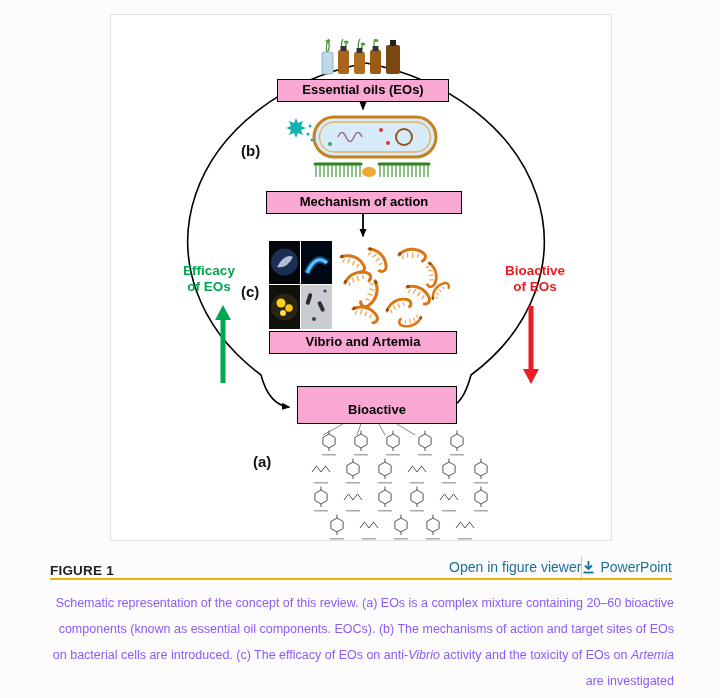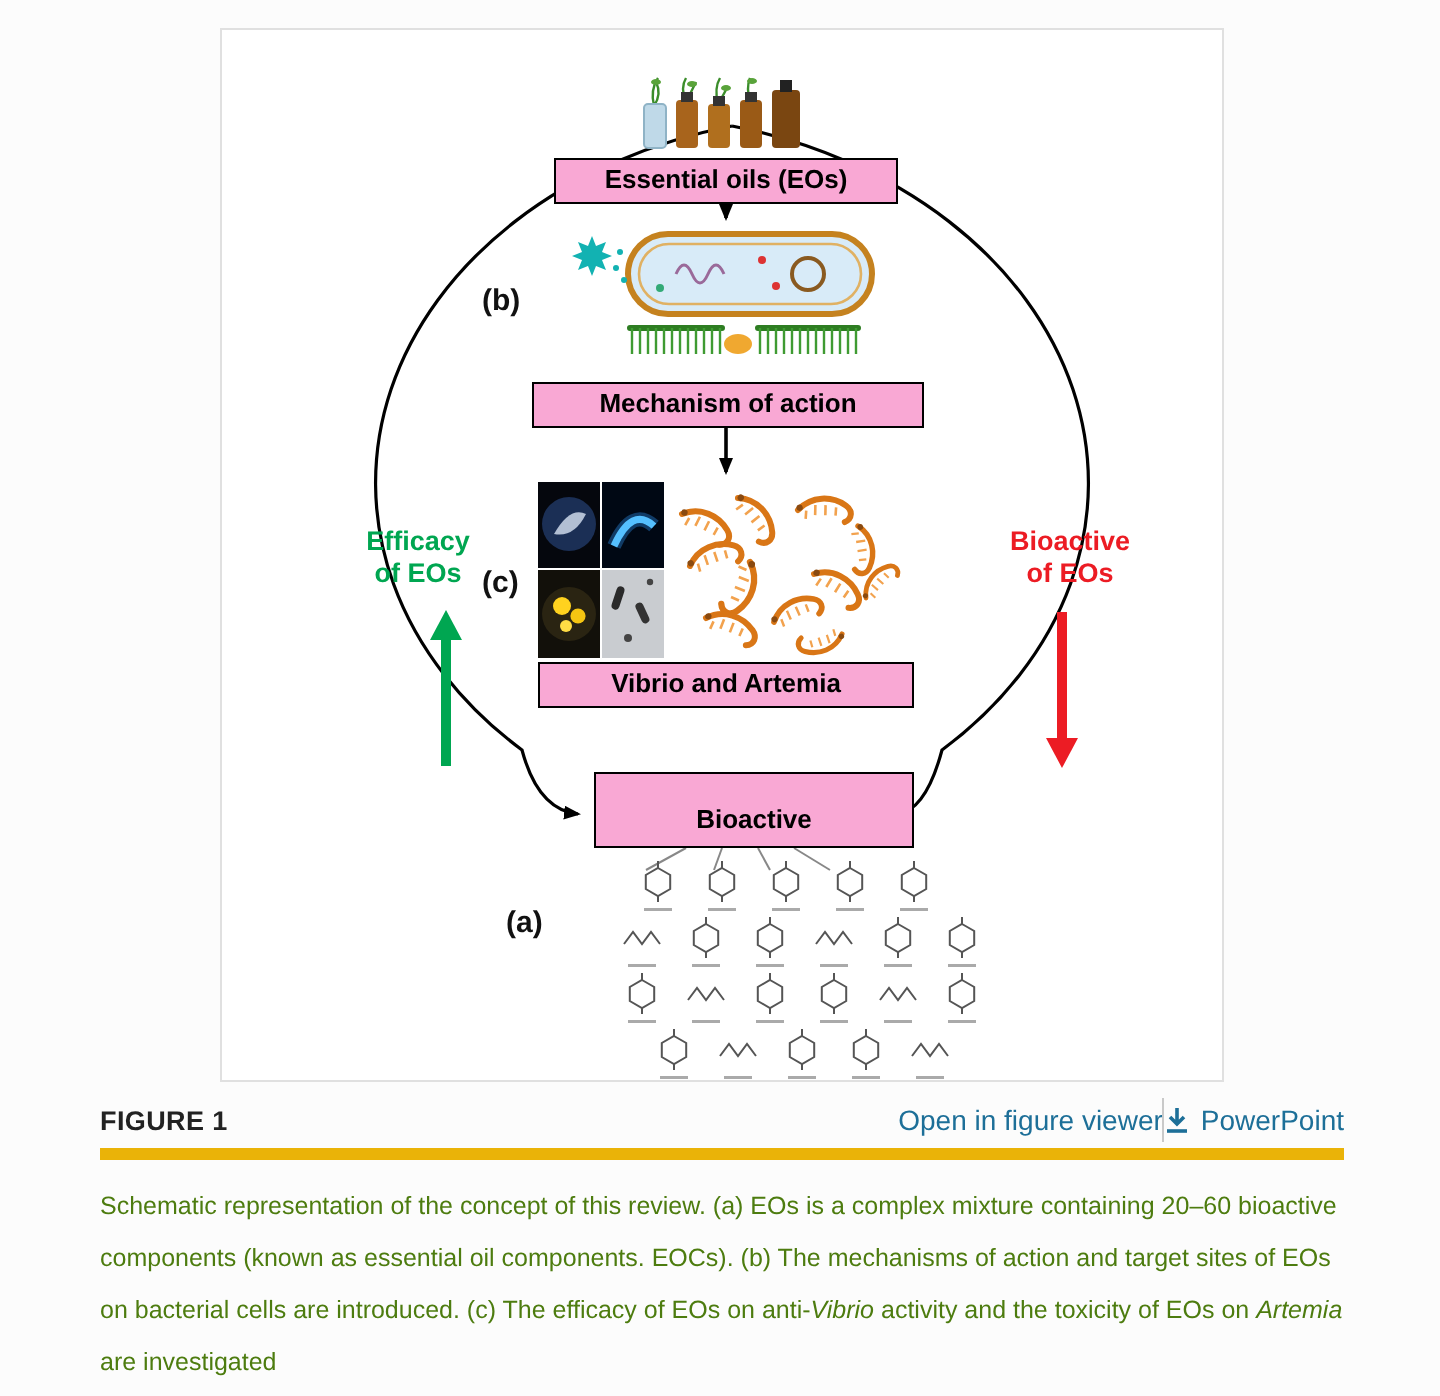--- a/index.html
+++ b/index.html
@@ -23,32 +23,32 @@
   .side-label{
     position:absolute;width:84px;text-align:center;font-weight:bold;
     font-size:13.5px;line-height:16px;
   }
   .side-label span{display:block}
   .efficacy{color:#00a651}
   .toxicity{color:#ec1c24}
   .img-block{position:absolute;line-height:0}
   .figure-bar{
     position:absolute;left:50px;top:546px;width:622px;height:34px;
-    display:flex;align-items:center;border-bottom:6px solid #eab308;
+    display:flex;align-items:flex-end;border-bottom:2px solid #eab308;
   }
   .figure-label{font-weight:bold;font-size:13.5px;color:#222;letter-spacing:.2px}
   .bar-links{margin-left:auto;display:flex;align-items:center;}
   .bar-link{
     color:#1d6f98;font-size:14px;cursor:pointer;
     display:flex;align-items:center;gap:5px;
   }
   .vdiv{width:1px;height:22px;background:#c9c9c9}
   .caption{
     position:absolute;left:50px;top:590px;width:624px;
-    font-size:12.5px;line-height:26px;color:#4d7c0f;
+    font-size:12.5px;line-height:26px;color:#8b5cf6;text-align:right;
   }
   .bioline{display:block}
 </style>
 </head>
 <body>
 
 <div class="page">
 
   <div class="figure-panel">
 

